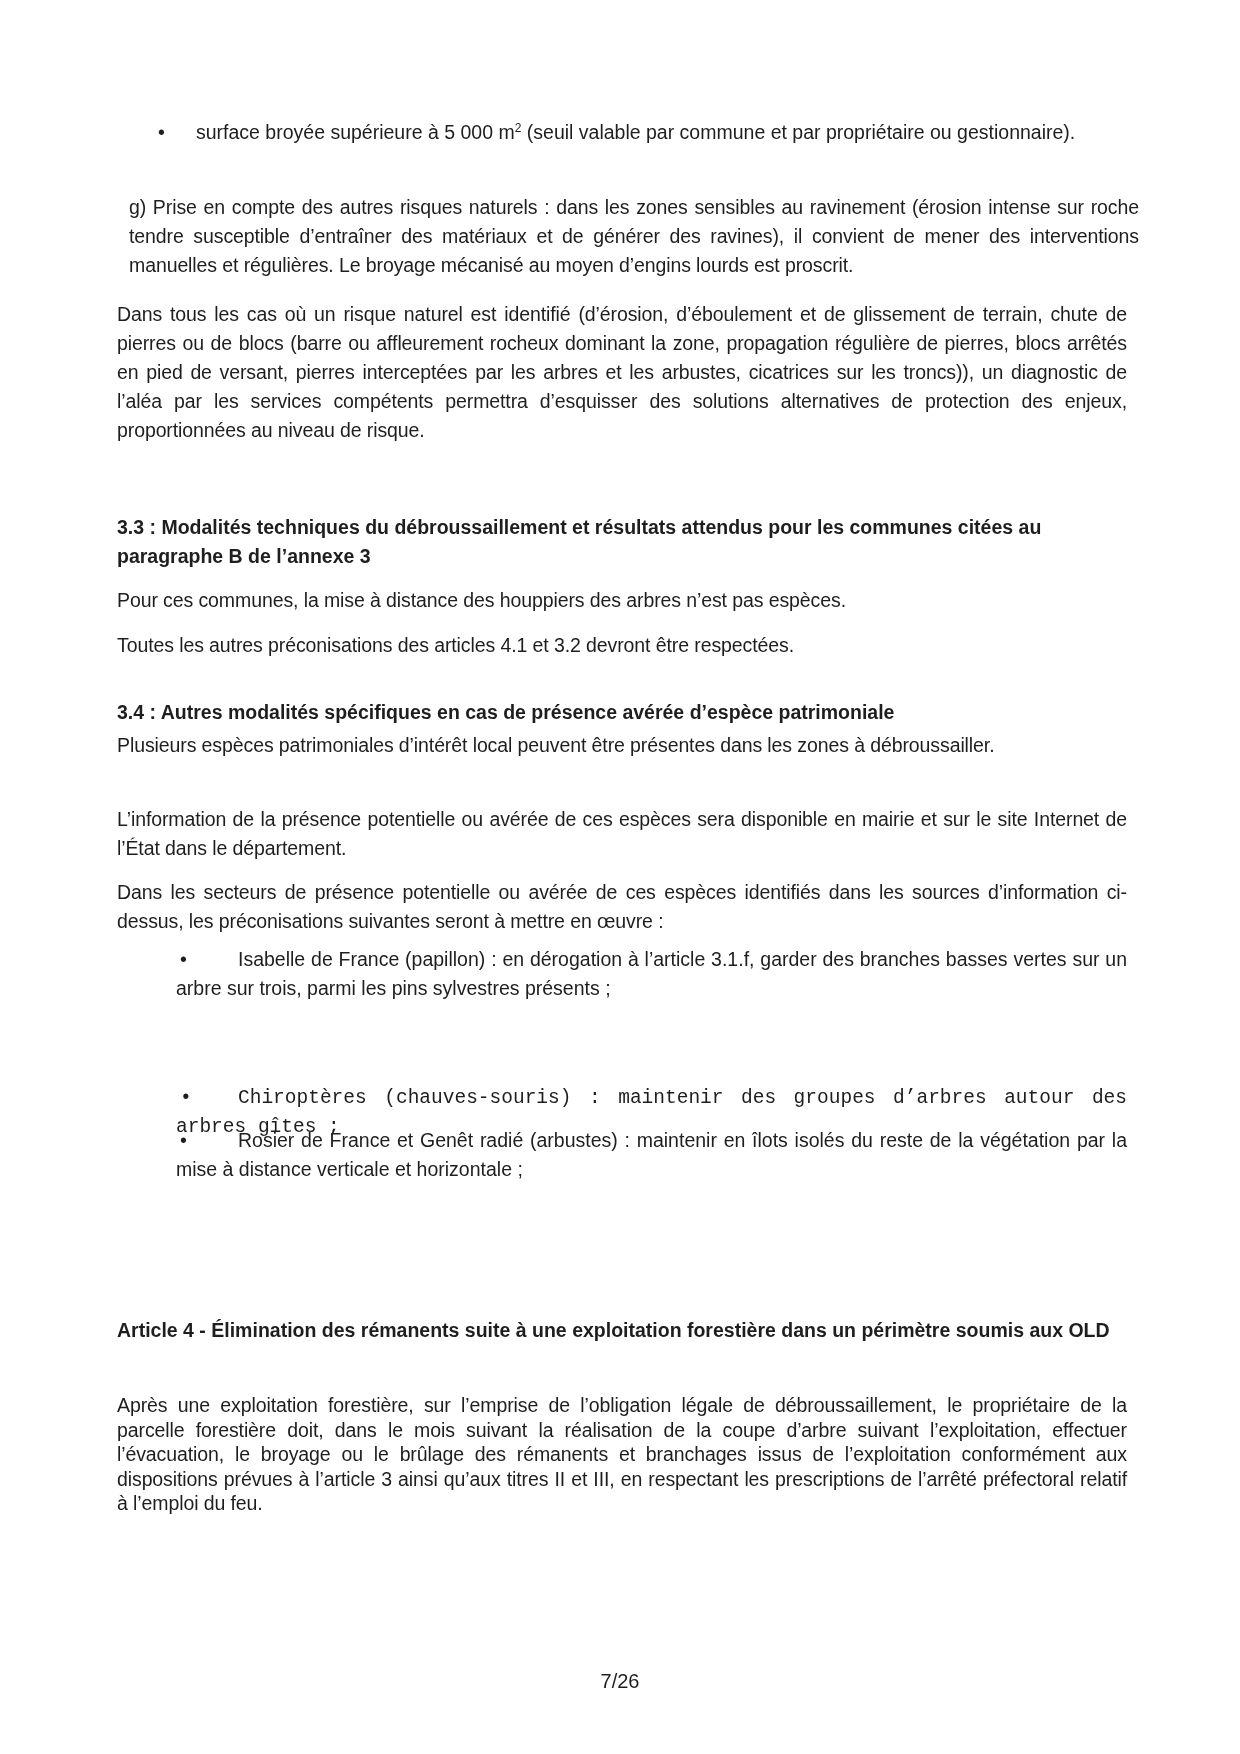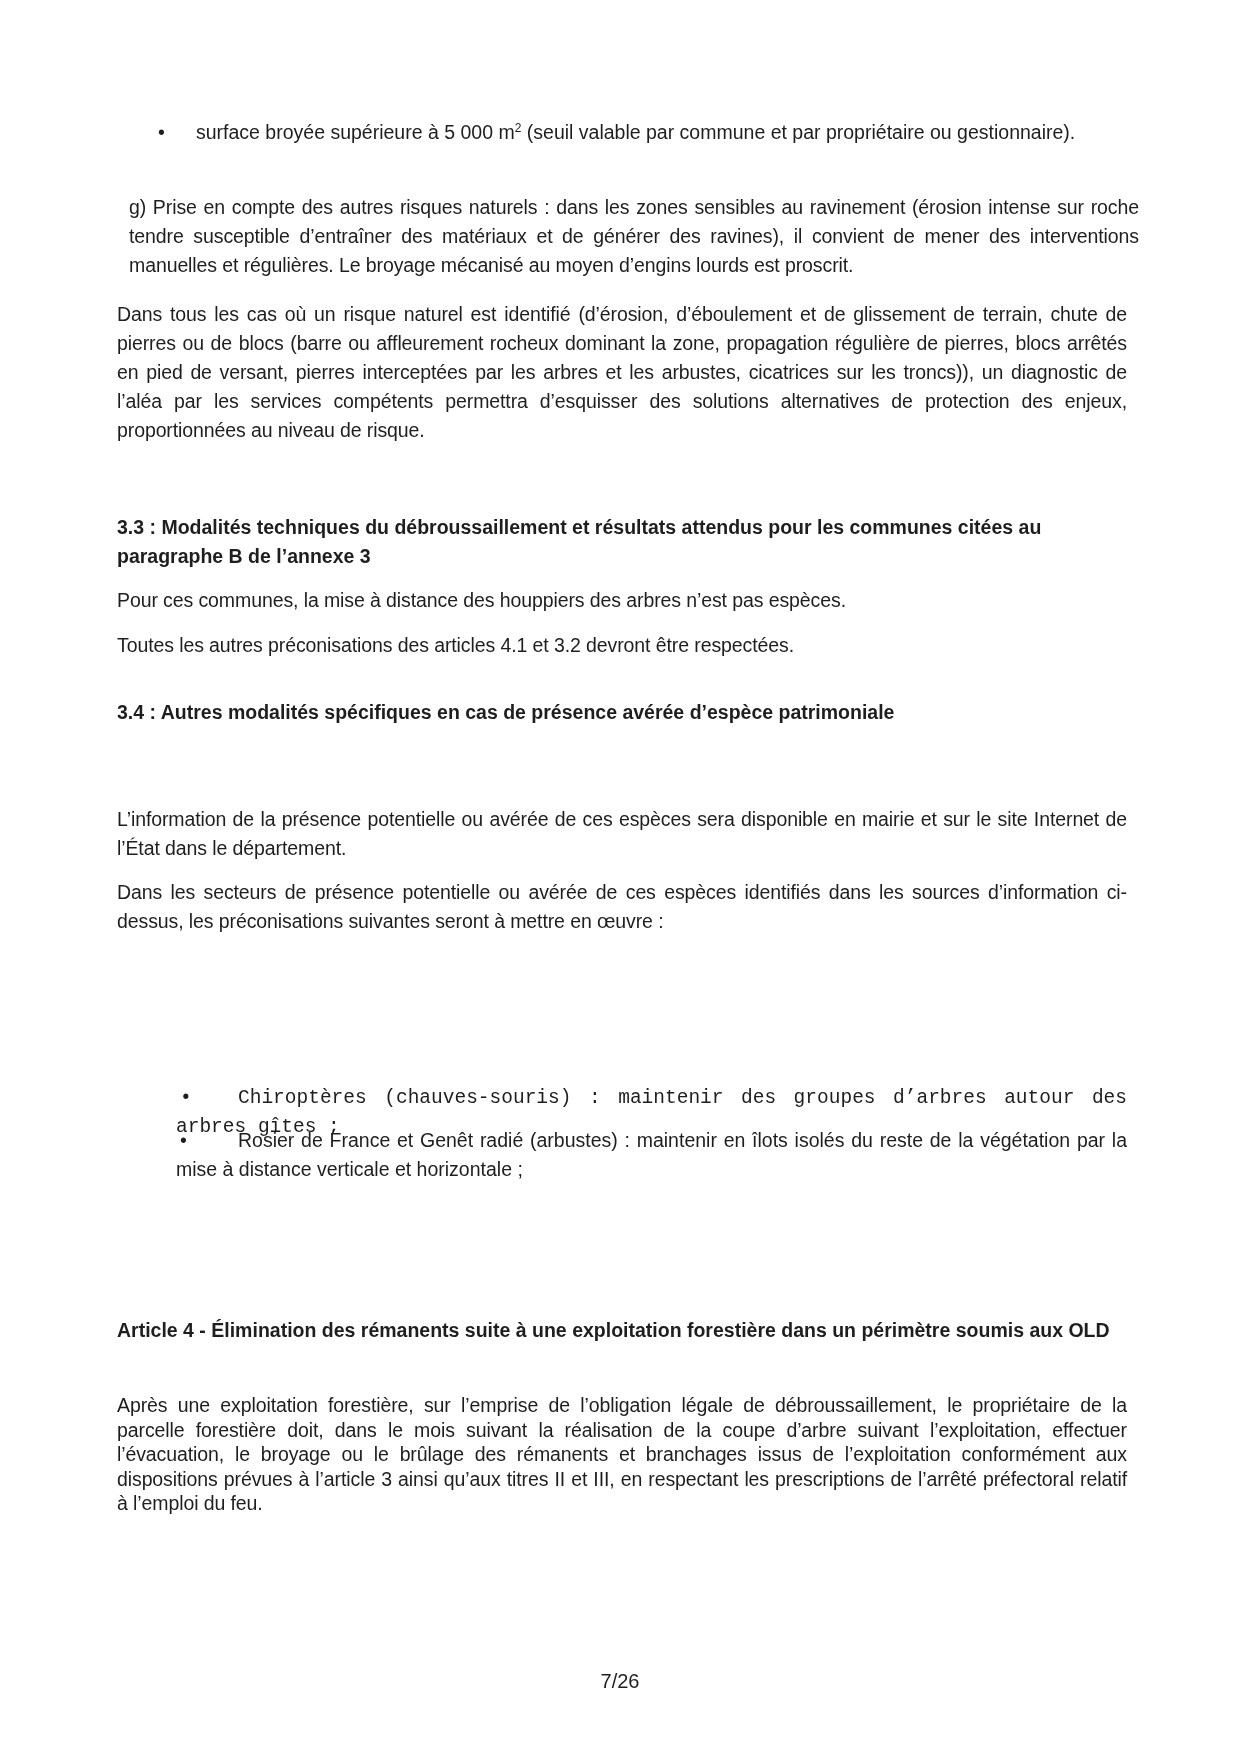--- a/index.html
+++ b/index.html
@@ -27,23 +27,25 @@
 
   <p class="block" style="top:181px; margin:12px;">g) Prise en compte des autres risques naturels : dans les zones sensibles au ravinement (érosion intense sur roche tendre susceptible d’entraîner des matériaux et de générer des ravines), il convient de mener des interventions manuelles et régulières. Le broyage mécanisé au moyen d’engins lourds est proscrit.</p>
 
   <p class="block" style="top:300px; margin:0;">Dans tous les cas où un risque naturel est identifié (d’érosion, d’éboulement et de glissement de terrain, chute de pierres ou de blocs (barre ou affleurement rocheux dominant la zone, propagation régulière de pierres, blocs arrêtés en pied de versant, pierres interceptées par les arbres et les arbustes, cicatrices sur les troncs)), un diagnostic de l’aléa par les services compétents permettra d’esquisser des solutions alternatives de protection des enjeux, proportionnées au niveau de risque.</p>
 
   <h3 class="heading" style="top:513px; margin:0;">3.3 : Modalités techniques du débroussaillement et résultats attendus pour les communes citées au paragraphe B de l’annexe 3</h3>
   <p class="block" style="top:586px; margin:0;">Pour ces communes, la mise à distance des houppiers des arbres n’est pas espèces.</p>
   <p class="block" style="top:631px; margin:0;">Toutes les autres préconisations des articles 4.1 et 3.2 devront être respectées.</p>
 
   <h3 class="heading" style="top:698px; margin:0;">3.4 : Autres modalités spécifiques en cas de présence avérée d’espèce patrimoniale</h3>
+  <p class="block" style="top:731px; margin:0;">Plusieurs espèces patrimoniales d’intérêt local peuvent être présentes dans les zones à débroussailler.</p>
   <p class="block" style="top:805px; margin:0;">L’information de la présence potentielle ou avérée de ces espèces sera disponible en mairie et sur le site Internet de l’État dans le département.</p>
   <p class="block" style="top:878px; margin:0;">Dans les secteurs de présence potentielle ou avérée de ces espèces identifiés dans les sources d’information ci-dessus, les préconisations suivantes seront à mettre en œuvre :</p>
 
+  <div class="item" style="top:945px;"><span class="dot">•</span><span>Isabelle de France (papillon) : en dérogation à l’article 3.1.f, garder des branches basses vertes sur un arbre sur trois, parmi les pins sylvestres présents ;</span></div>
   <div class="item" style="top:1084px;font-family:Liberation Mono, monospace;"><span class="dot">•</span><span>Chiroptères (chauves-souris) : maintenir des groupes d’arbres autour des arbres gîtes ;</span></div>
   <div class="item" style="top:1126px;"><span class="dot">•</span><span>Rosier de France et Genêt radié (arbustes) : maintenir en îlots isolés du reste de la végétation par la mise à distance verticale et horizontale ;</span></div>
 
   <h3 class="heading" style="top:1316px; margin:0;">Article 4 - Élimination des rémanents suite à une exploitation forestière dans un périmètre soumis aux OLD</h3>
   <p class="block" style="top:1393px; margin:0; line-height:24.5px;">Après une exploitation forestière, sur l’emprise de l’obligation légale de débroussaillement, le propriétaire de la parcelle forestière doit, dans le mois suivant la réalisation de la coupe d’arbre suivant l’exploitation, effectuer l’évacuation, le broyage ou le brûlage des rémanents et branchages issus de l’exploitation conformément aux dispositions prévues à l’article 3 ainsi qu’aux titres II et III, en respectant les prescriptions de l’arrêté préfectoral relatif à l’emploi du feu.</p>
 
   <div class="pagenum">7/26</div>
 </div>
 
 </body></html>

